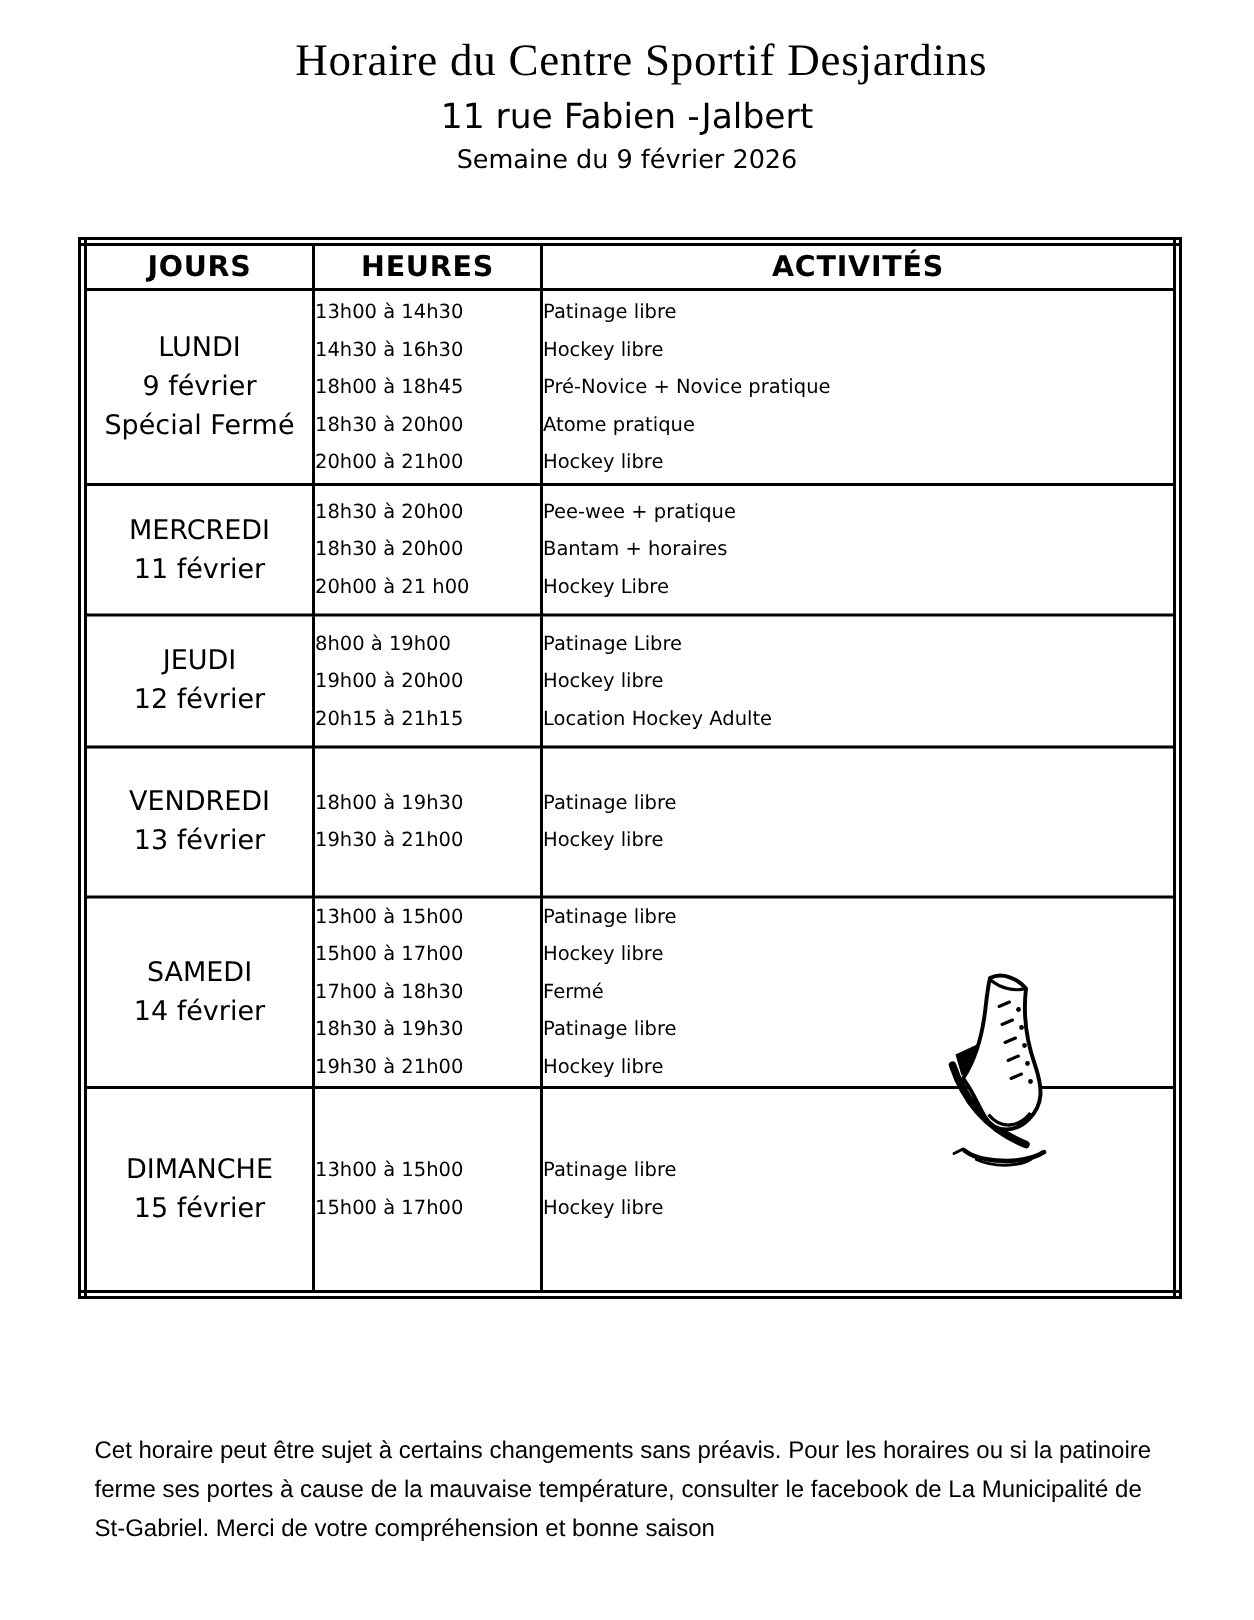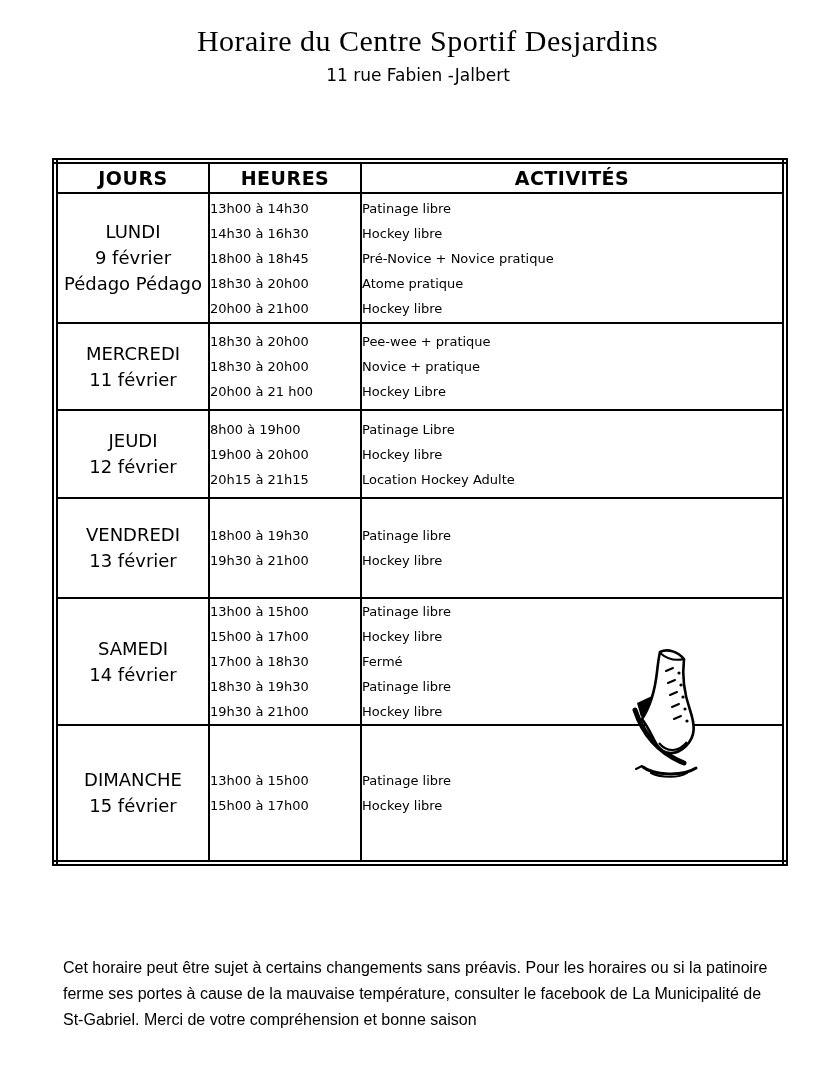--- a/index.html
+++ b/index.html
@@ -7,21 +7,21 @@
   body {
     width: 836px; height: 1080px;
     background: #ffffff; color: #000000;
     font-family: "DejaVu Sans", sans-serif;
     position: relative; overflow: hidden;
   }
 
   
   .header { position: absolute; top: 24px; left: 0; width: 836px; text-align: center; }
   .title  { font-family: "Liberation Serif", serif; font-size: 30px; font-weight: 400; letter-spacing: .5px; padding-left: 19px; }
-  .addr   { font-size: 17px; margin-top: 7px; }
+  .addr   { font-size: 23px; margin-top: 7px; }
   .week   { font-size: 17px; margin-top: 6px; }
 
   
   .table-wrap { position: absolute; left: 52px; top: 158px; width: 730px; }
   table.schedule {
     border-collapse: collapse;
     width: 730px; table-layout: fixed;
     border: 6px double #000;
   }
   .schedule th, .schedule td { border: 2px solid #000; padding: 0; vertical-align: middle; }
@@ -52,20 +52,21 @@
     font-family: "Liberation Sans", sans-serif;
     font-size: 16px; line-height: 26px;
   }
 </style>
 </head>
 <body>
 
 <div class="header">
   <div class="title">Horaire du Centre Sportif Desjardins</div>
   <div class="addr">11 rue Fabien -Jalbert</div>
+  <div class="week">Semaine du 9 février 2026</div>
 </div>
 
 <div class="table-wrap">
   <table class="schedule">
     <colgroup>
       <col class="c-day">
         <col class="c-hrs">
         <col class="c-act">
     </colgroup>
     <thead>
@@ -73,21 +74,21 @@
         <th>JOURS</th>
         <th>HEURES</th>
         <th>ACTIVITÉS</th>
       </tr>
     </thead>
     <tbody>
         <tr>
           <td class="day-cell">
             <div class="day-line">LUNDI</div>
             <div class="day-line">9 février</div>
-            <div class="day-line">Pédago Pédago</div>
+            <div class="day-line">Spécial Fermé</div>
           </td>
           <td class="time-cell">
             <div class="line">13h00 à 14h30</div>
             <div class="line">14h30 à 16h30</div>
             <div class="line">18h00 à 18h45</div>
             <div class="line">18h30 à 20h00</div>
             <div class="line">20h00 à 21h00</div>
           </td>
           <td class="act-cell">
             <div class="line">Patinage libre</div>
@@ -102,21 +103,21 @@
             <div class="day-line">MERCREDI</div>
             <div class="day-line">11 février</div>
           </td>
           <td class="time-cell">
             <div class="line">18h30 à 20h00</div>
             <div class="line">18h30 à 20h00</div>
             <div class="line">20h00 à 21 h00</div>
           </td>
           <td class="act-cell">
             <div class="line">Pee-wee + pratique</div>
-            <div class="line">Novice + pratique</div>
+            <div class="line">Bantam + horaires</div>
             <div class="line">Hockey Libre</div>
           </td>
         </tr>
         <tr>
           <td class="day-cell">
             <div class="day-line">JEUDI</div>
             <div class="day-line">12 février</div>
           </td>
           <td class="time-cell">
             <div class="line">8h00 à 19h00</div>

